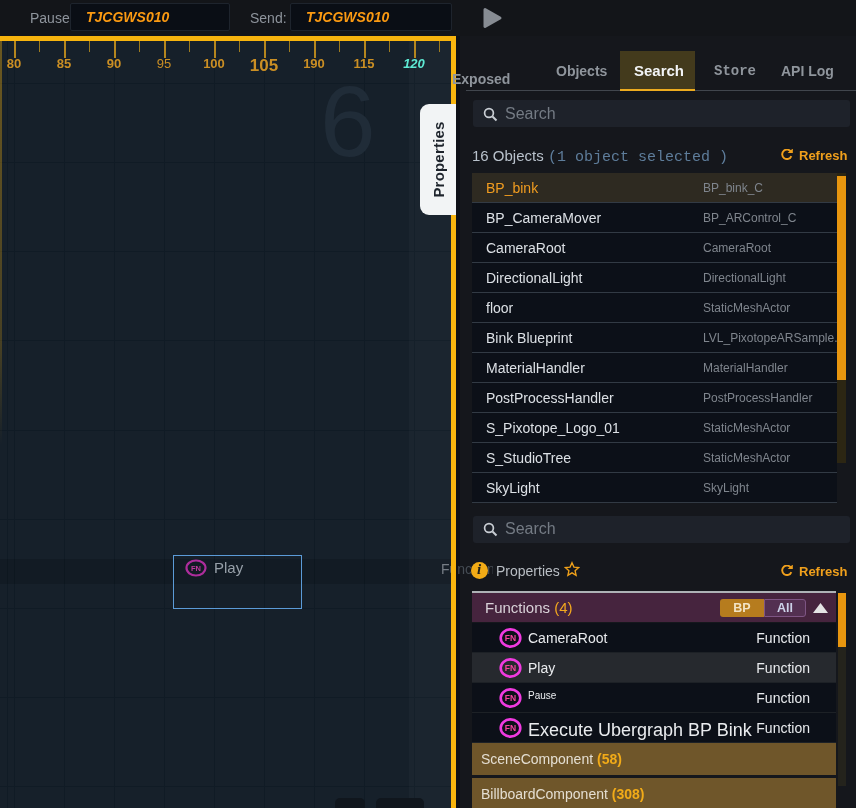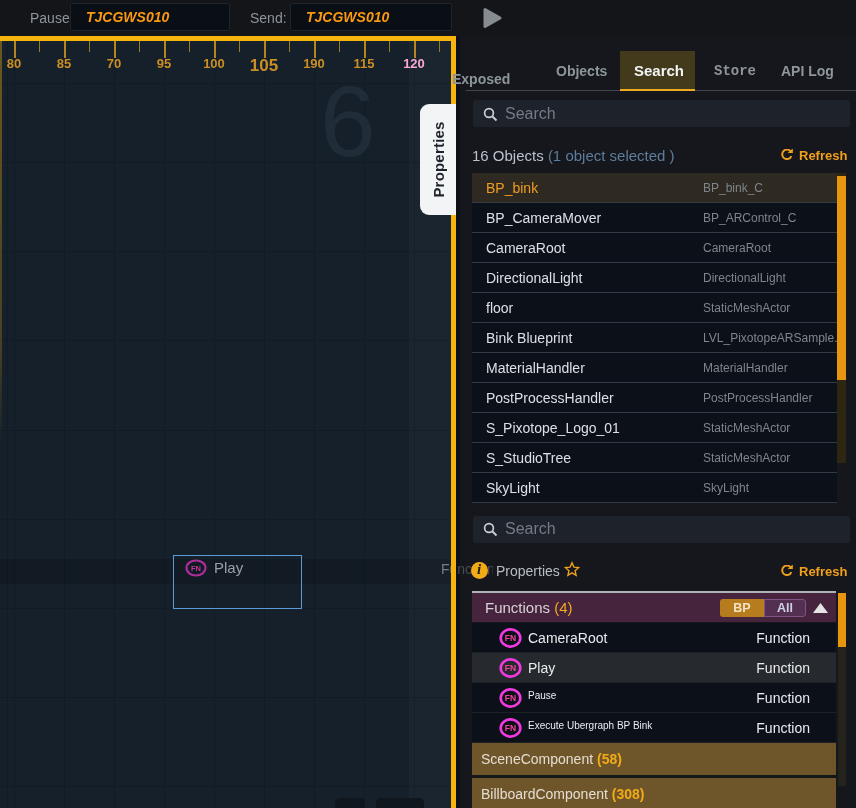--- a/index.html
+++ b/index.html
@@ -61,27 +61,27 @@
       <div class="abs" style="left:89px;top:5px;width:1px;height:11px;background:#9c7a1e;"></div>
       <div class="abs" style="left:139px;top:5px;width:1px;height:11px;background:#9c7a1e;"></div>
       <div class="abs" style="left:189px;top:5px;width:1px;height:11px;background:#9c7a1e;"></div>
       <div class="abs" style="left:239px;top:5px;width:1px;height:11px;background:#9c7a1e;"></div>
       <div class="abs" style="left:289px;top:5px;width:1px;height:11px;background:#9c7a1e;"></div>
       <div class="abs" style="left:339px;top:5px;width:1px;height:11px;background:#9c7a1e;"></div>
       <div class="abs" style="left:389px;top:5px;width:1px;height:11px;background:#9c7a1e;"></div>
       <div class="abs" style="left:439px;top:5px;width:1px;height:11px;background:#9c7a1e;"></div>
       <div class="abs" style="left:-4px;top:20px;width:36px;text-align:center;color:#cb8f24;font-size:13px;font-weight:bold;">80</div>
       <div class="abs" style="left:46px;top:20px;width:36px;text-align:center;color:#cb8f24;font-size:13px;font-weight:bold;">85</div>
-      <div class="abs" style="left:96px;top:20px;width:36px;text-align:center;color:#cb8f24;font-size:13px;font-weight:bold;">70</div>
-      <div class="abs" style="left:146px;top:20px;width:36px;text-align:center;color:#cb8f24;font-size:13px;font-weight:bold;">95</div>
+      <div class="abs" style="left:96px;top:20px;width:36px;text-align:center;color:#cb8f24;font-size:13px;font-weight:bold;">90</div>
+      <div class="abs" style="left:146px;top:20px;width:36px;text-align:center;color:#cb8f24;font-size:13px;font-weight:normal;">95</div>
       <div class="abs" style="left:196px;top:20px;width:36px;text-align:center;color:#cb8f24;font-size:13px;font-weight:bold;">100</div>
       <div class="abs" style="left:246px;top:20px;width:36px;text-align:center;color:#cb8f24;font-size:17px;font-weight:bold;">105</div>
       <div class="abs" style="left:296px;top:20px;width:36px;text-align:center;color:#cb8f24;font-size:13px;font-weight:bold;">190</div>
       <div class="abs" style="left:346px;top:20px;width:36px;text-align:center;color:#cb8f24;font-size:13px;font-weight:bold;">115</div>
-      <div class="abs" style="left:396px;top:20px;width:36px;text-align:center;color:#f9a8d4;font-size:13px;font-weight:bold;">120</div>
+      <div class="abs" style="left:396px;top:20px;width:36px;text-align:center;color:#5eead4;font-size:13px;font-weight:bold;font-style:italic;">120</div>
     </div>
 
   <div class="abs" style="left:441px;top:525px;color:#767d85;font-size:14px;">Function</div>
 
   <div class="abs" style="left:173px;top:519px;width:129px;height:54px;border:1px solid #5b9bd8;box-sizing:border-box;"></div>
   <svg class="abs" style="left:185px;top:523px;" width="22" height="18">
     <ellipse cx="11" cy="9" rx="9.5" ry="7.5" fill="none" stroke="#ad2d9c" stroke-width="2.2"></ellipse>
     <text x="11" y="12" font-size="7.5" font-weight="bold" fill="#c0399f" text-anchor="middle" font-family="Liberation Sans">FN</text>
   </svg>
   <div class="abs" style="left:214px;top:523px;color:#97a0a9;font-size:15px;">Play</div>
@@ -114,21 +114,21 @@
 <div class="tabtxt" style="left:714px;font-family:Liberation Mono, monospace;">Store</div>
 <div class="tabtxt" style="left:781px;">API Log</div>
 
 <div class="searchbox" style="top:100px;"></div>
 <svg class="abs" style="left:483px;top:107px;" width="15" height="15" viewBox="0 0 15 15">
   <circle cx="6" cy="6" r="4.4" fill="none" stroke="#c9ced4" stroke-width="1.7"></circle>
   <line x1="9.5" y1="9.5" x2="13.5" y2="13.5" stroke="#c9ced4" stroke-width="2"></line>
 </svg>
 <div class="abs" style="left:505px;top:105px;color:#747b84;font-size:16px;">Search</div>
 
-<div class="abs" style="left:472px;top:147px;font-size:15px;color:#b9c2cc;">16 Objects <span style="color:#5e7d9b;">(1 object selected )</span></div>
+<div class="abs" style="left:472px;top:147px;font-size:15px;color:#b9c2cc;">16 Objects <span style="color:#5e7d9b;font-family:Liberation Mono, monospace;">(1 object selected )</span></div>
 <svg class="abs" style="left:780px;top:149px;" width="13" height="13" viewBox="0 0 14 14">
   <path d="M 12 3.4 A 5.1 5.1 0 1 0 12.2 7.6" fill="none" stroke="#f0a01c" stroke-width="2.1"></path>
   <polygon points="8.2,4.4 13.8,4.4 13.8,-0.6" fill="#f0a01c"></polygon>
 </svg>
 <div class="abs" style="left:799px;top:148px;color:#f0a01c;font-size:13px;font-weight:bold;">Refresh</div>
 
 <div class="abs" style="left:472px;top:173px;width:365px;height:330px;overflow:hidden;">
   <div id="objlist" style="position:relative;width:365px;height:330px;">
       <div class="abs" style="left:0;top:0px;width:365px;height:30px;background:#2e2a21;border-bottom:1px solid #323a44;box-sizing:border-box;"></div>
       <div class="abs" style="left:14px;top:7px;color:#f09c20;font-size:14px;">BP_bink</div>
@@ -217,21 +217,21 @@
       <ellipse cx="11.5" cy="10" rx="9.8" ry="8.6" fill="none" stroke="#f03ae0" stroke-width="2.6"></ellipse>
       <text x="11.5" y="13" font-size="8.5" font-weight="bold" fill="#f8429e" text-anchor="middle" font-family="Liberation Sans">FN</text>
     </svg>
     <div class="abs" style="left:528px;top:690px;color:#e9ebee;font-size:10px;">Pause</div>
     <div class="abs" style="left:740px;top:690px;width:70px;text-align:right;color:#e9ebee;font-size:14px;">Function</div>
     <div class="abs" style="left:472px;top:713px;width:364px;height:30px;background:#0c1018;border-bottom:1px solid #1d2126;box-sizing:border-box;"></div>
     <svg class="abs" style="left:499px;top:718px;" width="23" height="20">
       <ellipse cx="11.5" cy="10" rx="9.8" ry="8.6" fill="none" stroke="#f03ae0" stroke-width="2.6"></ellipse>
       <text x="11.5" y="13" font-size="8.5" font-weight="bold" fill="#f8429e" text-anchor="middle" font-family="Liberation Sans">FN</text>
     </svg>
-    <div class="abs" style="left:528px;top:720px;color:#e9ebee;font-size:10px;">Execute Ubergraph BP Bink</div>
+    <div class="abs" style="left:528px;top:720px;color:#e9ebee;font-size:18px;">Execute Ubergraph BP Bink</div>
     <div class="abs" style="left:740px;top:720px;width:70px;text-align:right;color:#e9ebee;font-size:14px;">Function</div>
   </div>
 
 <div class="abs" style="left:472px;top:743px;width:364px;height:32px;background:#6f562a;"></div>
 <div class="abs" style="left:481px;top:751px;color:#e4ded2;font-size:14px;">SceneComponent <span style="color:#f2ab18;font-weight:bold;">(58)</span></div>
 <div class="abs" style="left:472px;top:778px;width:364px;height:30px;background:#6f562a;"></div>
 <div class="abs" style="left:481px;top:786px;color:#e4ded2;font-size:14px;">BillboardComponent <span style="color:#f2ab18;font-weight:bold;">(308)</span></div>
 
 <div class="abs" style="left:838px;top:593px;width:8px;height:193px;background:#24231c;"></div>
 <div class="abs" style="left:838px;top:593px;width:8px;height:54px;background:#e8960f;"></div>

